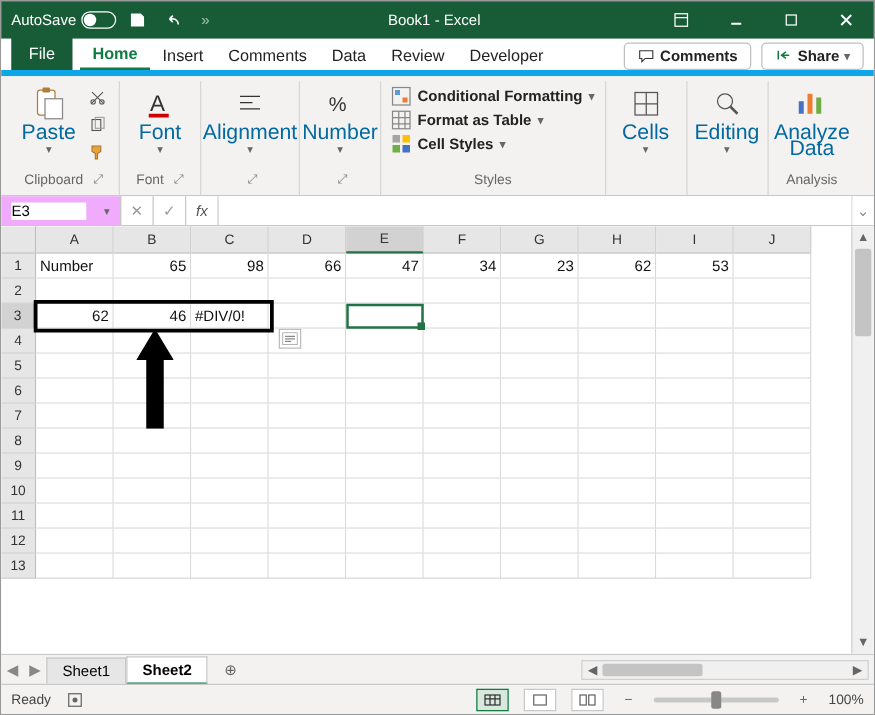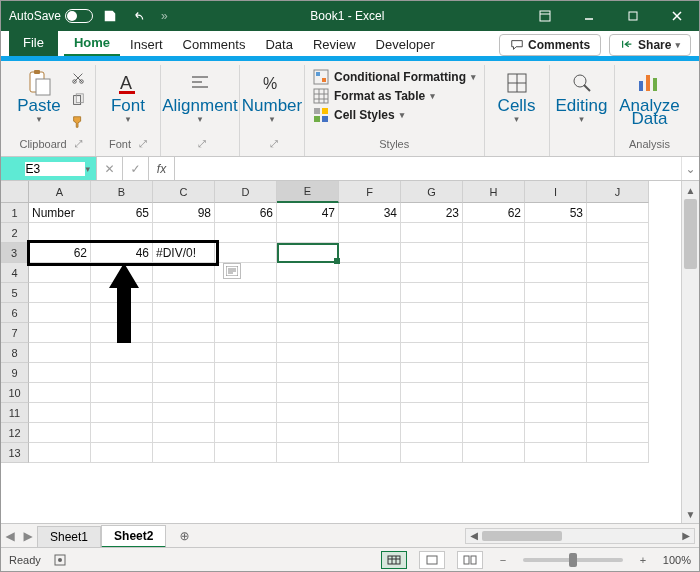--- a/index.html
+++ b/index.html
@@ -38,21 +38,21 @@
   .mini-col { display: flex; flex-direction: column; gap: 4px; padding-top: 2px; }
   .mini { width: 18px; height: 18px; display: flex; align-items: center; justify-content: center; cursor: pointer; }
   .dd-arrow { font-size: 9px; color: #666; }
   .styles-col { display: flex; flex-direction: column; gap: 3px; padding-top: 2px; }
   .style-row { display: flex; align-items: center; gap: 5px; font-size: 12px; color: #222; cursor: pointer; font-weight: bold; }
   .style-row .si { width: 16px; height: 16px; display: flex; align-items: center; justify-content: center; }
   .launcher { font-size: 10px; color: #888; margin-left: 4px; }
 
   
   .fbar-row { height: 24px; background: #fff; border-bottom: 1px solid #c8c8c8; display: flex; align-items: stretch; font-size: 12px; }
-  .namebox { width: 96px; border-right: 1px solid #c8c8c8; display: flex; align-items: center; padding: 0 6px; justify-content: flex-end; background: #5eead4; }
+  .namebox { width: 96px; border-right: 1px solid #c8c8c8; display: flex; align-items: center; padding: 0 6px; justify-content: center; background: #f0abfc; gap: 14px; }
   .namebox input { border: none; width: 60px; font-size: 12px; outline: none; }
   .fx-btn { width: 26px; border-right: 1px solid #c8c8c8; display: flex; align-items: center; justify-content: center; color: #999; }
   .fx-btn.fx { font-style: italic; color: #555; }
   .formula-input { flex: 1; border: none; padding: 0 6px; font-size: 12px; outline: none; }
   .fbar-expand { width: 18px; display: flex; align-items: center; justify-content: center; color: #888; border-left: 1px solid #e0e0e0; }
 
   
   .grid-wrap { flex: 1; position: relative; display: flex; overflow: hidden; background: #fff; }
   .gutter { display: flex; flex-direction: column; }
   .select-all { width: 28px; height: 22px; background: #e6e6e6; border-right: 1px solid #bdbdbd; border-bottom: 1px solid #bdbdbd; }

